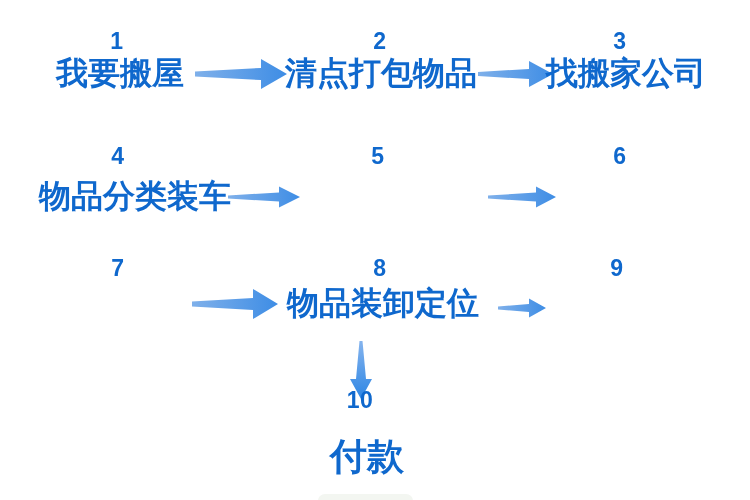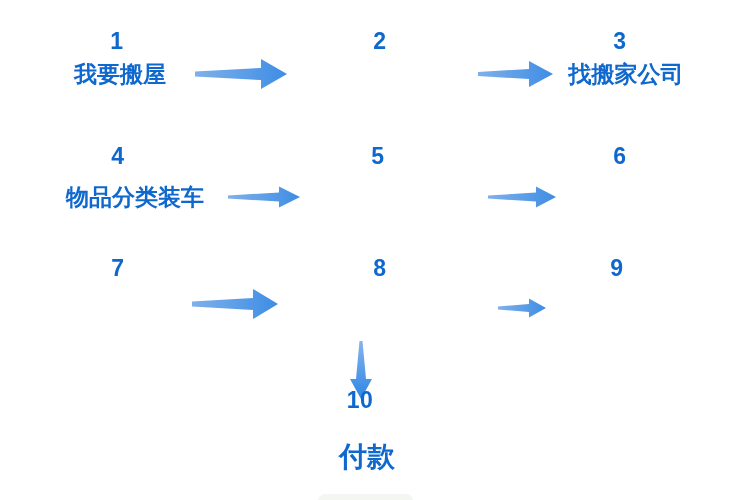--- a/index.html
+++ b/index.html
@@ -23,27 +23,27 @@
     transform: translate(-50%, -50%);
     font-size: 23px;
     font-weight: 700;
     color: var(--step-text);
     white-space: nowrap;
     letter-spacing: 0.5px;
   }
   .label {
     position: absolute;
     transform: translate(-50%, -50%);
-    font-size: 23px;
+    font-size: 32px;
     font-weight: 700;
     color: var(--step-text);
     white-space: nowrap;
   }
   .label-final {
-    font-size: 28px;
+    font-size: 37px;
   }
   .arrow {
     position: absolute;
     display: block;
   }
   .bottom-smudge {
     position: absolute;
     left: 318px; top: 494px;
     width: 95px; height: 7px;
     background: #f3f6f1;
@@ -62,20 +62,21 @@
     <defs>
         <linearGradient id="g1" x1="0" y1="0" x2="1" y2="0">
       <stop offset="0" stop-color="#7FB0EA"></stop>
           <stop offset="1" stop-color="#3E8DE5"></stop>
     </linearGradient>
       </defs>
     <polygon points="0,15.5 66,12 66,3 92,18 66,33 66,24 0,20.5" fill="url(#g1)"></polygon>
   </svg>
 
   <div class="num" style="left:380px; top:41px">2</div>
+  <div class="label" style="left:381px; top:74px">清点打包物品</div>
 
   <svg class="arrow" style="left:478px; top:56px" width="75" height="36" viewBox="0 0 75 36">
     <defs>
         <linearGradient id="g2" x1="0" y1="0" x2="1" y2="0">
       <stop offset="0" stop-color="#7FB0EA"></stop>
           <stop offset="1" stop-color="#3E8DE5"></stop>
     </linearGradient>
       </defs>
     <polygon points="0,16 51,13 51,5 75,18 51,31 51,23 0,20" fill="url(#g2)"></polygon>
   </svg>
@@ -116,20 +117,21 @@
     <defs>
         <linearGradient id="g5" x1="0" y1="0" x2="1" y2="0">
       <stop offset="0" stop-color="#7FB0EA"></stop>
           <stop offset="1" stop-color="#3E8DE5"></stop>
     </linearGradient>
       </defs>
     <polygon points="0,15.5 61,12 61,3 86,18 61,33 61,24 0,20.5" fill="url(#g5)"></polygon>
   </svg>
 
   <div class="num" style="left:380px; top:268px">8</div>
+  <div class="label" style="left:383px; top:304px">物品装卸定位</div>
 
   <svg class="arrow" style="left:498px; top:290px" width="48" height="36" viewBox="0 0 48 36">
     <defs>
         <linearGradient id="g6" x1="0" y1="0" x2="1" y2="0">
       <stop offset="0" stop-color="#7FB0EA"></stop>
           <stop offset="1" stop-color="#3E8DE5"></stop>
     </linearGradient>
       </defs>
     <polygon points="0,16.5 31,14 31,8.5 48,18 31,27.5 31,22 0,19.5" fill="url(#g6)"></polygon>
   </svg>

